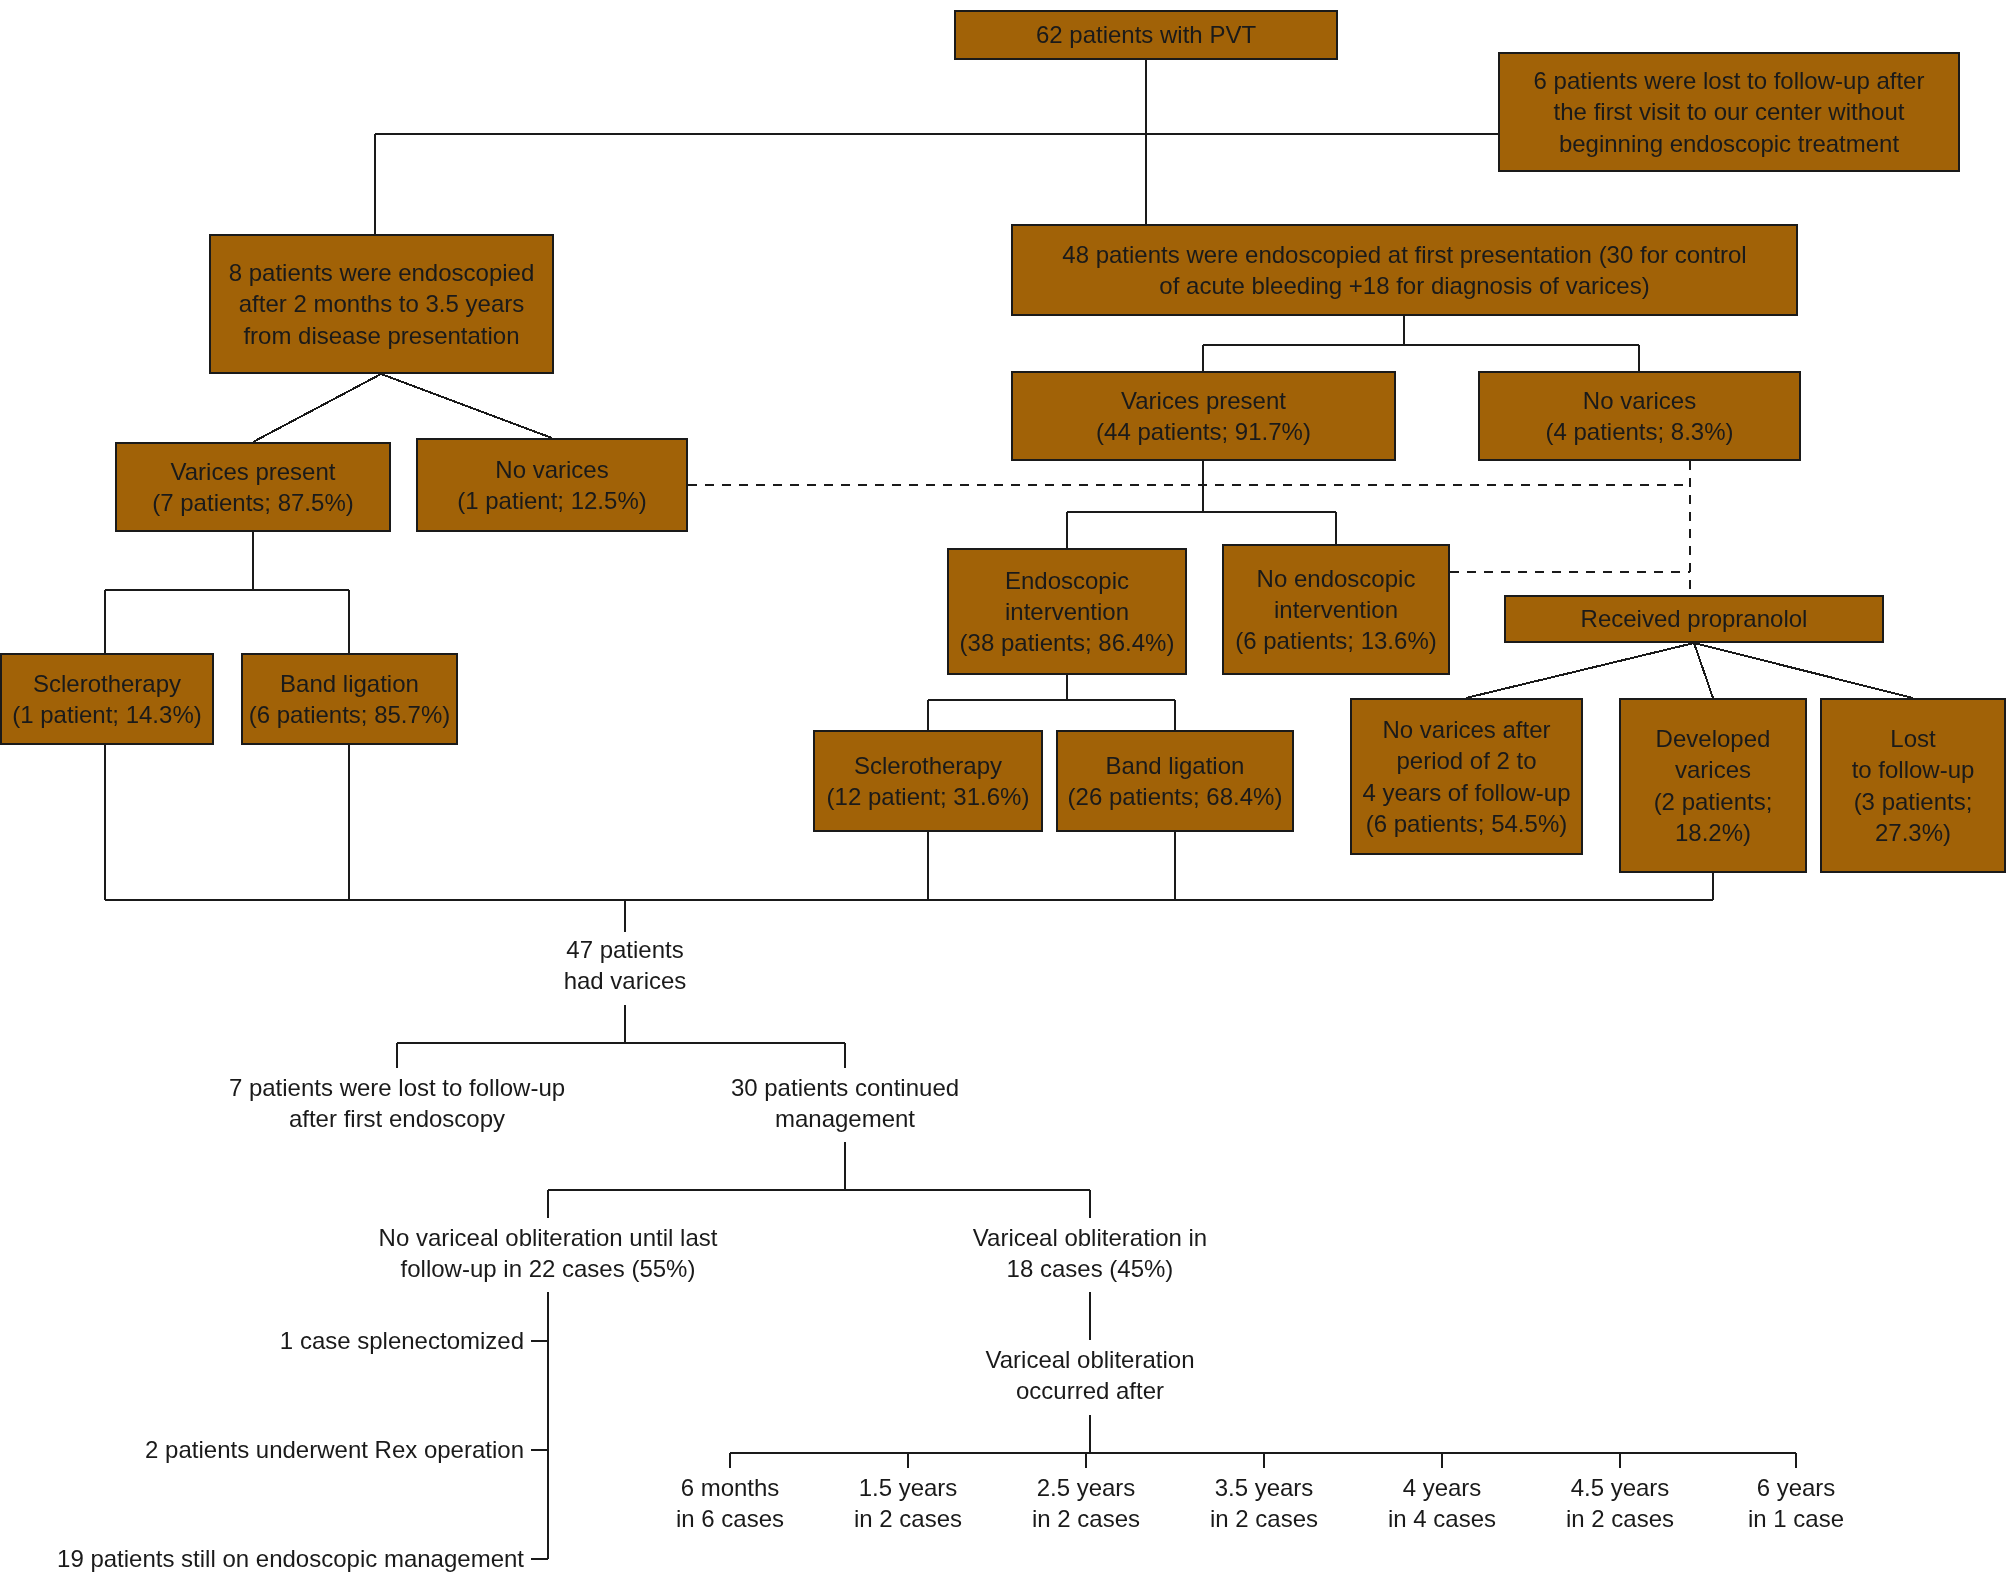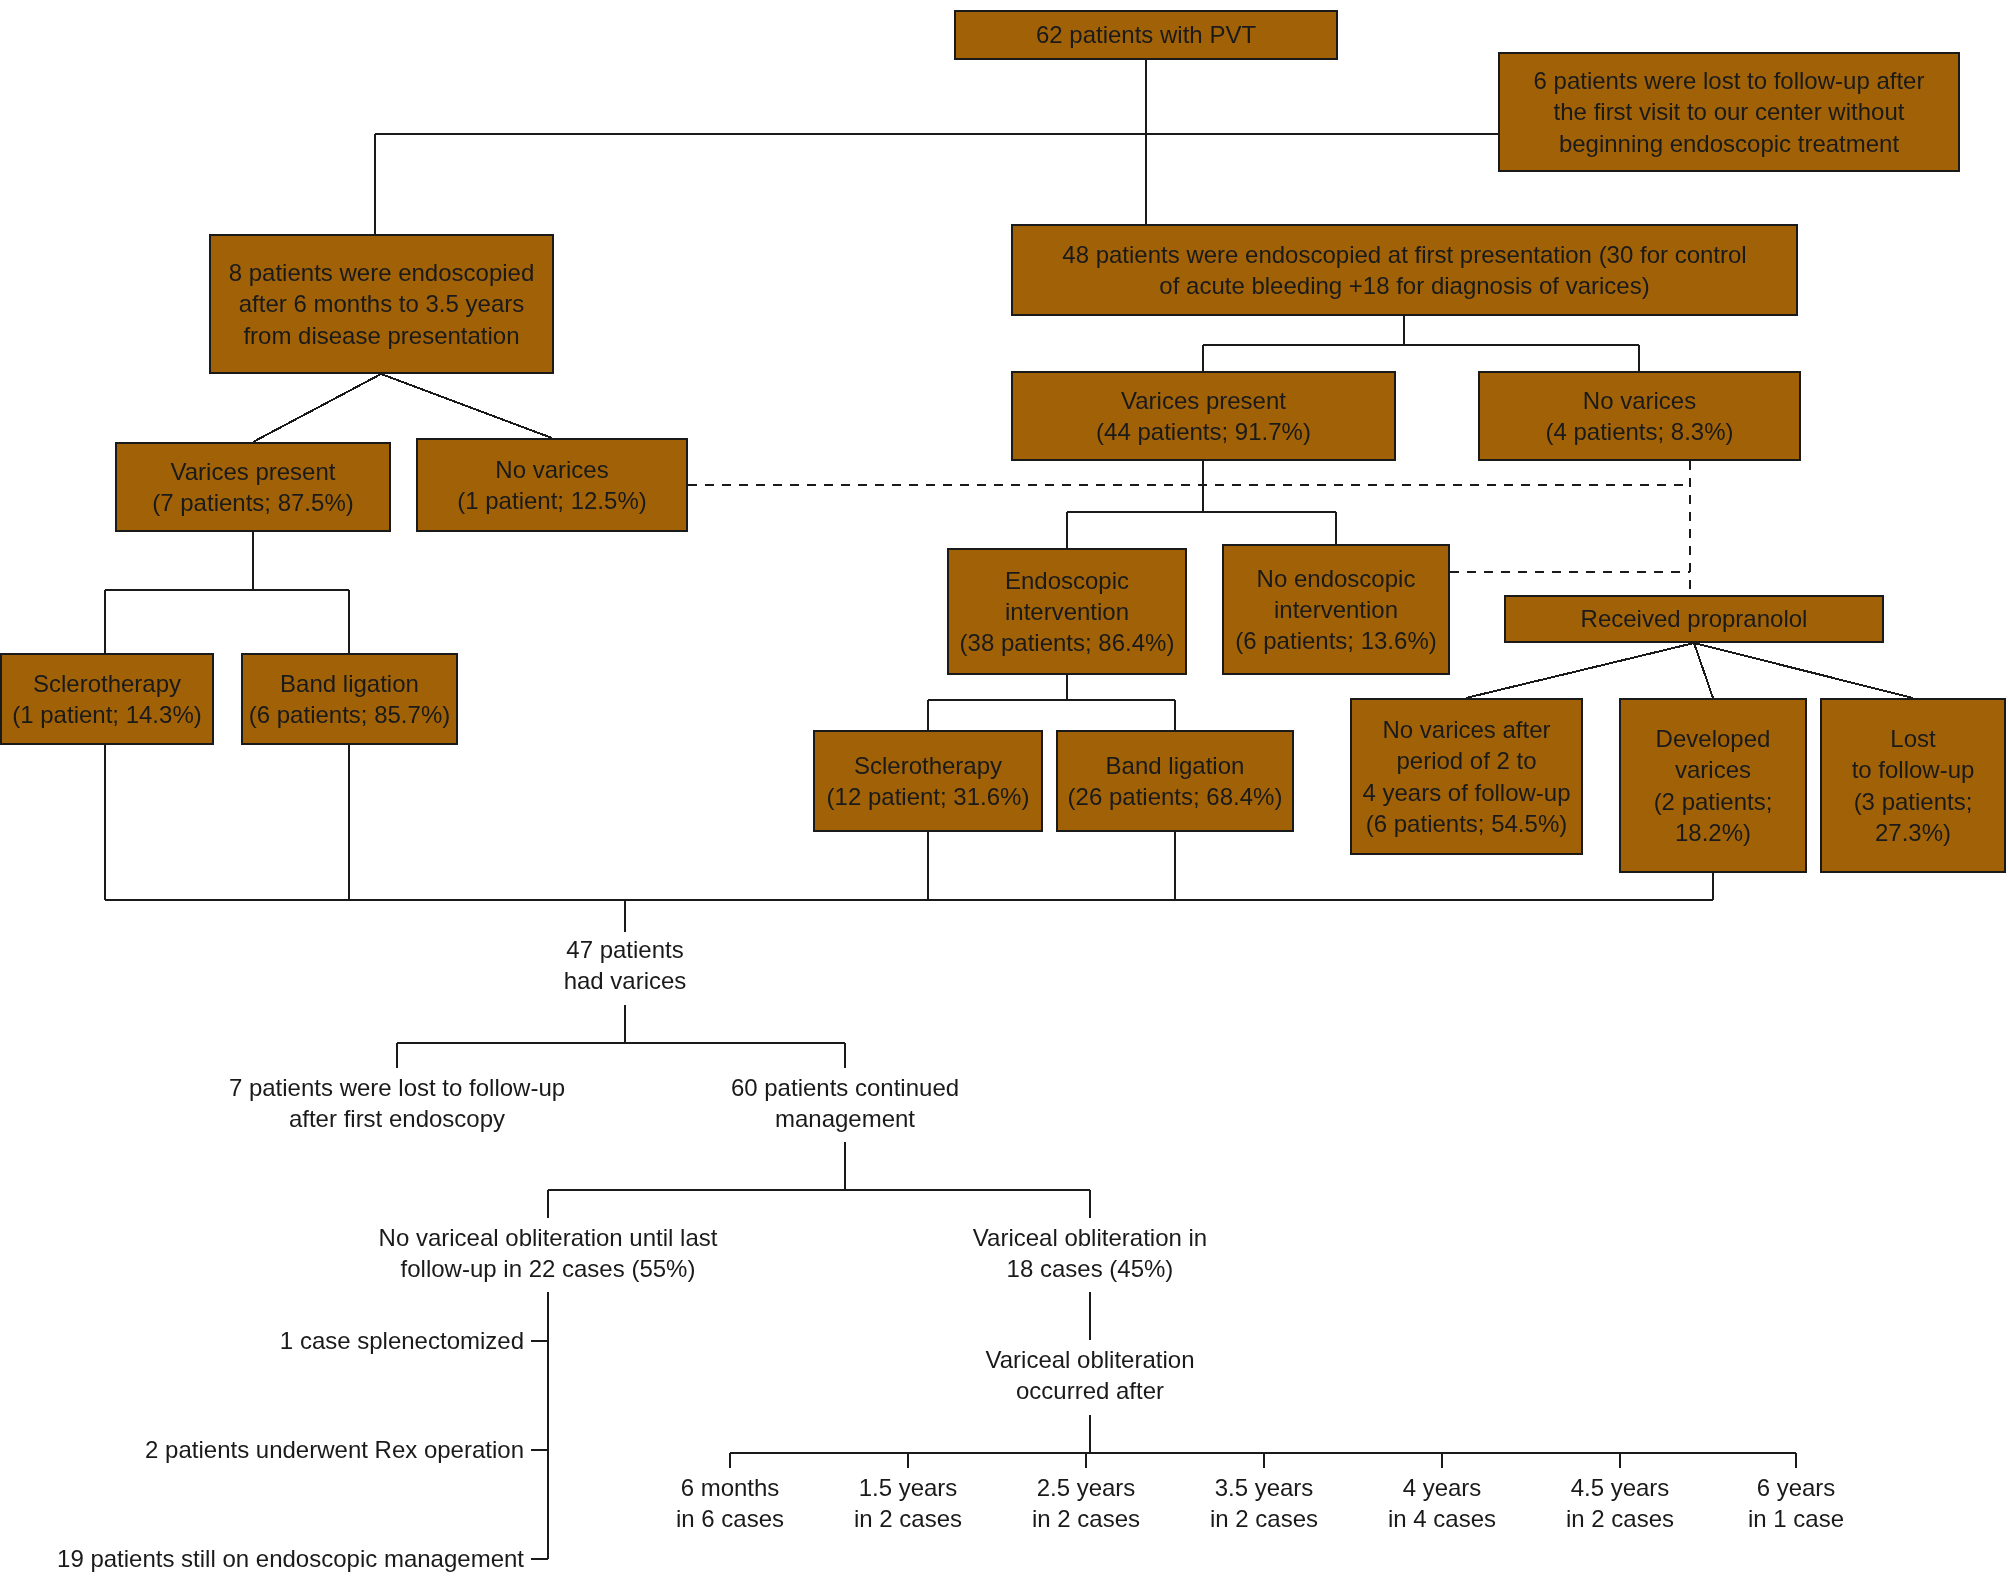--- a/index.html
+++ b/index.html
@@ -60,21 +60,21 @@
       M1690 461 V595"></path>
   </svg>
 
   <div class="node" style="left:954px; top:10px; width:384px; height:50px;">62 patients with PVT</div>
 
   <div class="node" style="left:1498px; top:52px; width:462px; height:120px;">6 patients were lost to follow-up after
 the first visit to our center without
 beginning endoscopic treatment</div>
 
   <div class="node" style="left:209px; top:234px; width:345px; height:140px;">8 patients were endoscopied
-after 6 months to 3.5 years
+after 2 months to 3.5 years
 from disease presentation</div>
 
   <div class="node" style="left:1011px; top:224px; width:787px; height:92px;">48 patients were endoscopied at first presentation (30 for control
 of acute bleeding +18 for diagnosis of varices)</div>
 
   <div class="node" style="left:115px; top:442px; width:276px; height:90px;">Varices present
 (7 patients; 87.5%)</div>
 
   <div class="node" style="left:416px; top:438px; width:272px; height:94px;">No varices
 (1 patient; 12.5%)</div>
@@ -121,21 +121,21 @@
 to follow-up
 (3 patients;
 27.3%)</div>
 
   <div class="label" style="left:625px; top:934px;">47 patients
 had varices</div>
 
   <div class="label" style="left:397px; top:1072px;">7 patients were lost to follow-up
 after first endoscopy</div>
 
-  <div class="label" style="left:845px; top:1072px;">60 patients continued
+  <div class="label" style="left:845px; top:1072px;">30 patients continued
 management</div>
 
   <div class="label" style="left:548px; top:1222px;">No variceal obliteration until last
 follow-up in 22 cases (55%)</div>
 
   <div class="label" style="left:1090px; top:1222px;">Variceal obliteration in
 18 cases (45%)</div>
 
   <div class="label-right" style="left:524px; top:1325px;">1 case splenectomized</div>
 

